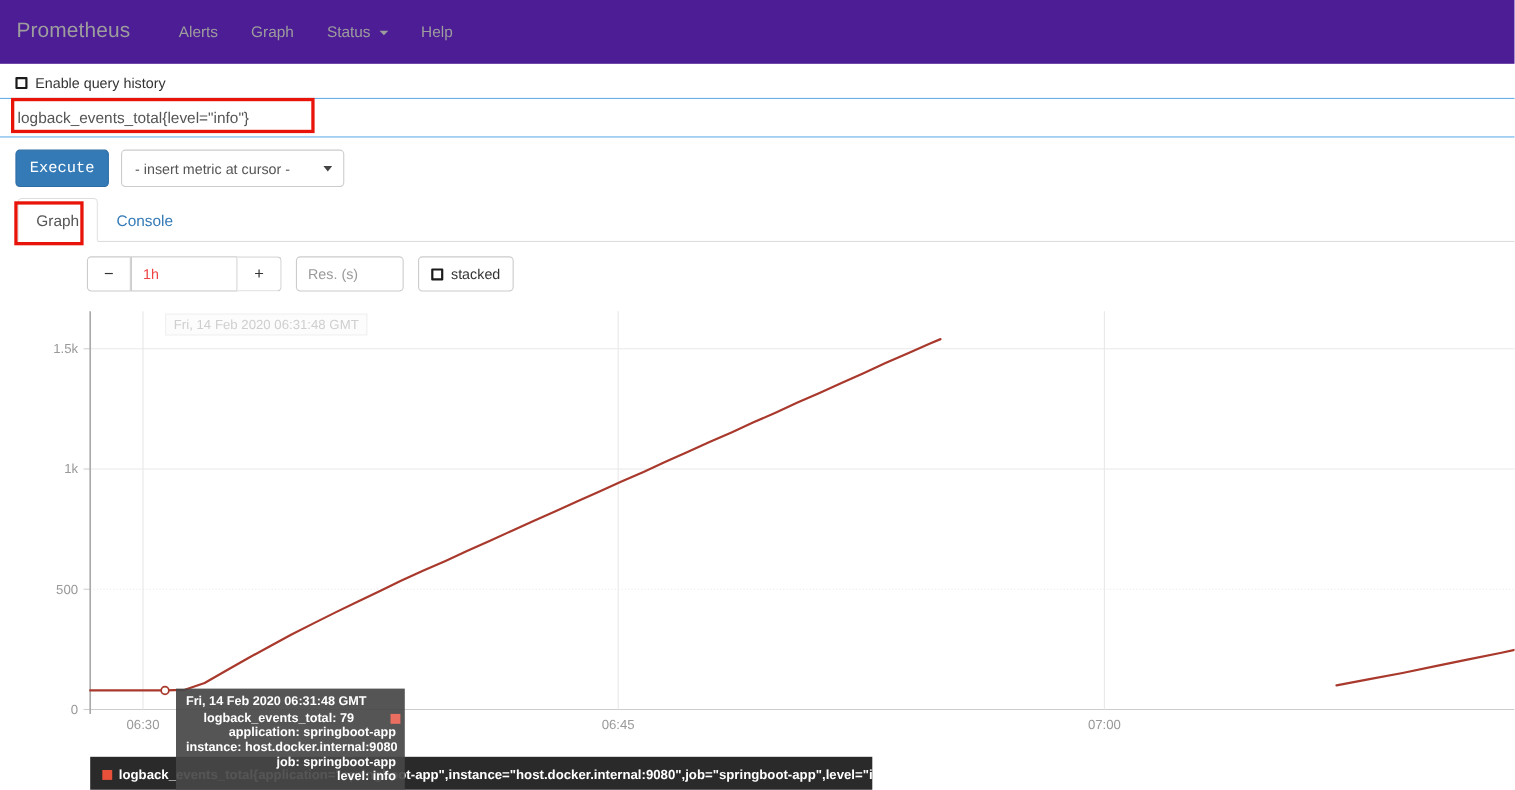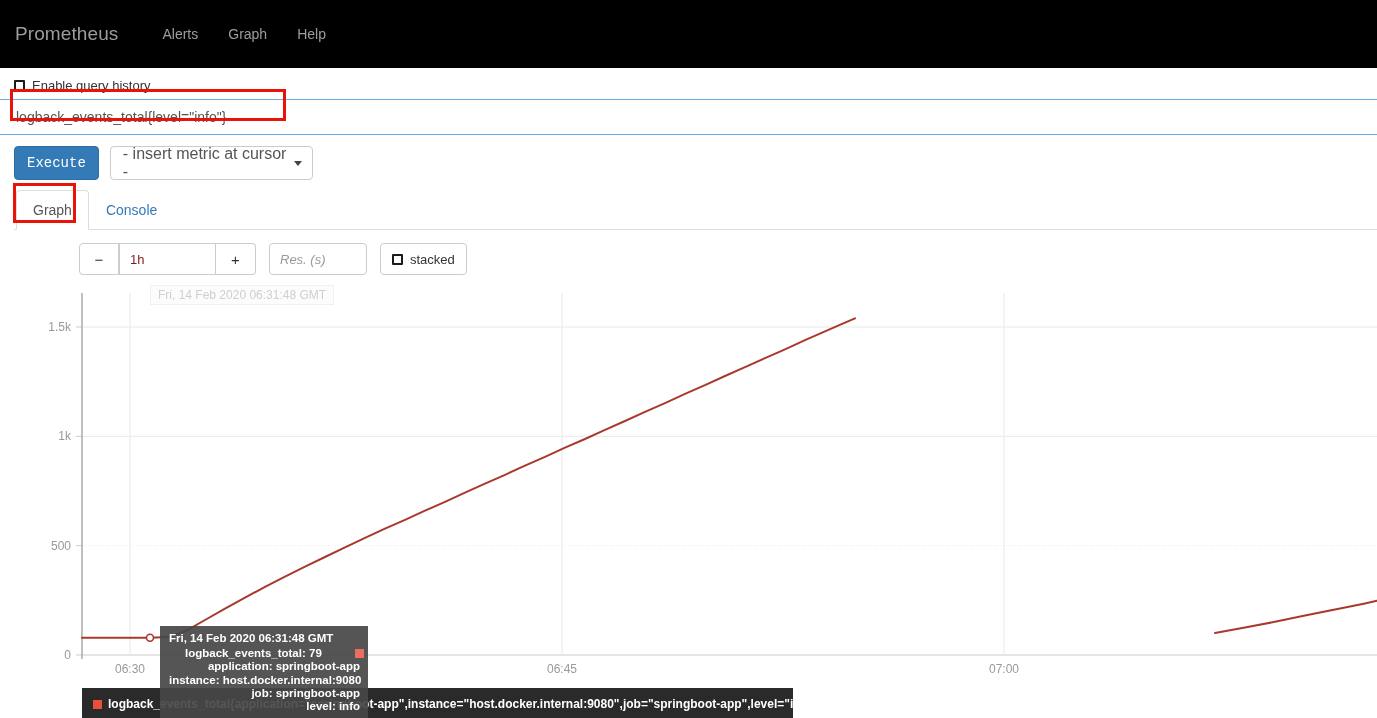--- a/index.html
+++ b/index.html
@@ -10,22 +10,22 @@
     background: #ffffff;
     font-family: "Liberation Sans", sans-serif;
     font-size: 14px;
     color: #333333;
     overflow: hidden;
     position: relative;
   }
 
   
   .navbar {
-    height: 68px;
-    background: #000000;
+    height: 58px;
+    background: #4c1d95;
     display: flex;
     align-items: center;
     padding: 0 0 0 15px;
   }
   .brand {
     color: #9d9d9d;
     font-size: 19px;
     padding: 0 15px 0 0;
     letter-spacing: .1px;
     cursor: pointer;
@@ -117,21 +117,21 @@
     height: 34px;
     width: 203px;
     border: 1px solid #ccc;
     border-radius: 4px;
     background: #fff;
     display: flex;
     align-items: center;
     justify-content: space-between;
     padding: 0 10px 0 12px;
     color: #555;
-    font-size: 16px;
+    font-size: 13px;
     cursor: pointer;
   }
   .sel-caret {
     width: 0; height: 0;
     border-top: 5px solid #444;
     border-right: 4px solid transparent;
     border-left: 4px solid transparent;
   }
 
   
@@ -179,29 +179,29 @@
   .ibtn.right { border-radius: 0 4px 4px 0; border-left: none; }
   .itext {
     height: 32px;
     border: 1px solid #ccc;
     background: #fff;
     display: flex; align-items: center;
     padding: 0 10px;
     font-size: 13px;
     color: #555;
   }
-  .range-val { width: 97px; color: #7f1d1d; }
+  .range-val { width: 97px; color: #ef4444; }
   .until-val { width: 237px; color: #999; border-left: none; border-right: none; }
   .res-box {
     width: 98px; height: 32px;
     border: 1px solid #ccc; border-radius: 4px;
     background: #fff;
     display: flex; align-items: center;
     padding: 0 10px;
-    font-size: 13px; color: #999; font-style: italic;
+    font-size: 13px; color: #999;
   }
   .stacked-box {
     height: 32px;
     border: 1px solid #ccc; border-radius: 4px;
     background: #fff;
     display: flex; align-items: center;
     padding: 12px 11px;
     font-size: 13px; color: #333;
     cursor: pointer;
   }
@@ -283,20 +283,24 @@
 <body>
 
 <div class="navbar">
   <div class="brand">Prometheus</div>
   <div class="nav-links">
     <div class="nav-link">
       <span>Alerts</span>
     </div>
     <div class="nav-link">
       <span>Graph</span>
+    </div>
+    <div class="nav-link">
+      <span>Status</span>
+      <span class="caret"></span>
     </div>
     <div class="nav-link">
       <span>Help</span>
     </div>
   </div>
 </div>
 
 <div class="qhist">
   <span class="cbox"></span>
   <span class="qhist-label">Enable query history</span>

